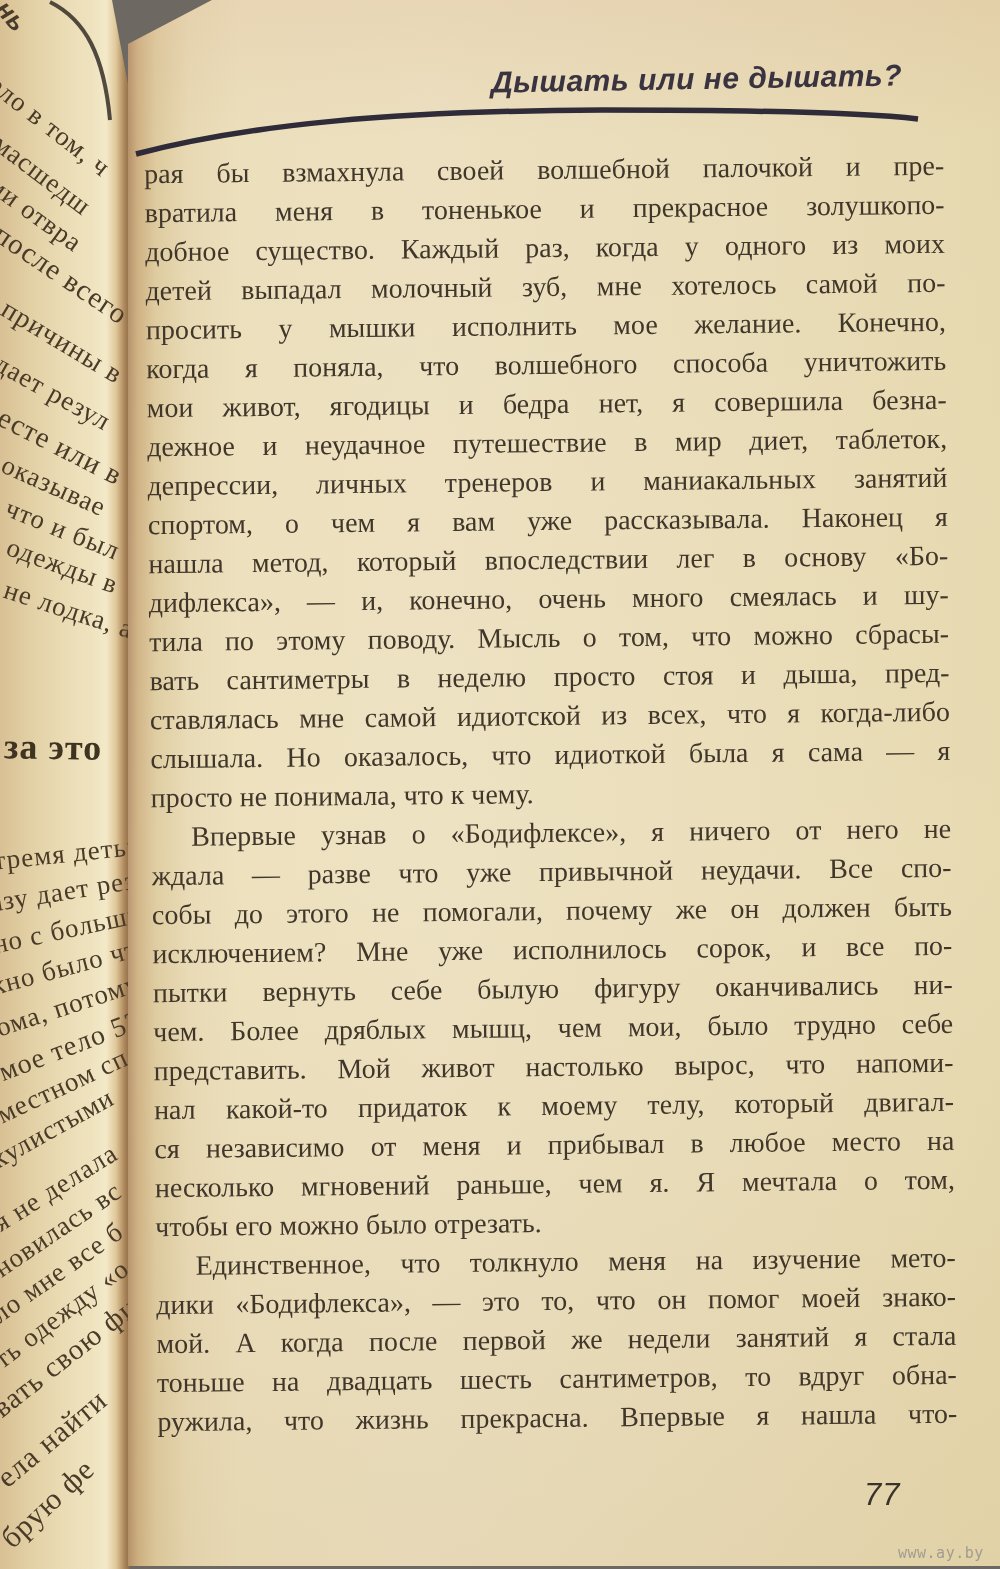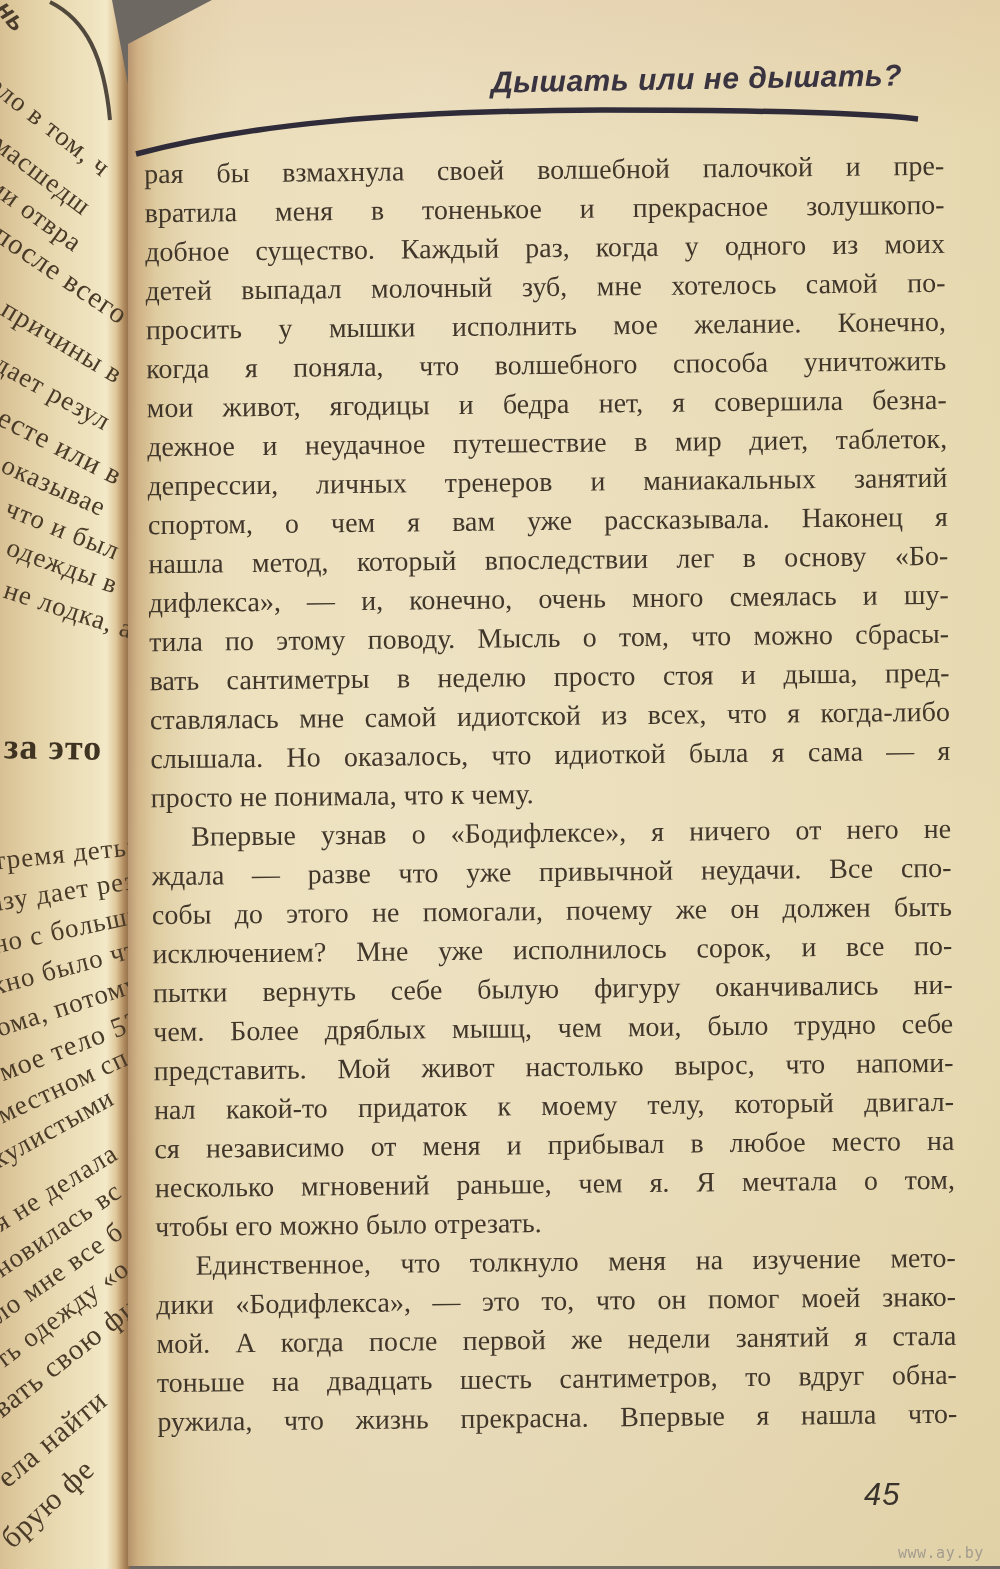--- a/index.html
+++ b/index.html
@@ -169,17 +169,17 @@
           <div class="line last">чтобы его можно было отрезать.</div>
         </div>
         <div>
           <div class="line ind">Единственное, что толкнуло меня на изучение мето-</div>
           <div class="line">дики «Бодифлекса», — это то, что он помог моей знако-</div>
           <div class="line">мой. А когда после первой же недели занятий я стала</div>
           <div class="line">тоньше на двадцать шесть сантиметров, то вдруг обна-</div>
           <div class="line">ружила, что жизнь прекрасна. Впервые я нашла что-</div>
         </div>
       </div>
-    <div class="pagenum">45</div>
+    <div class="pagenum">77</div>
   </div>
 
   <div class="watermark">www.ay.by</div>
 </div>
 
 </body></html>

